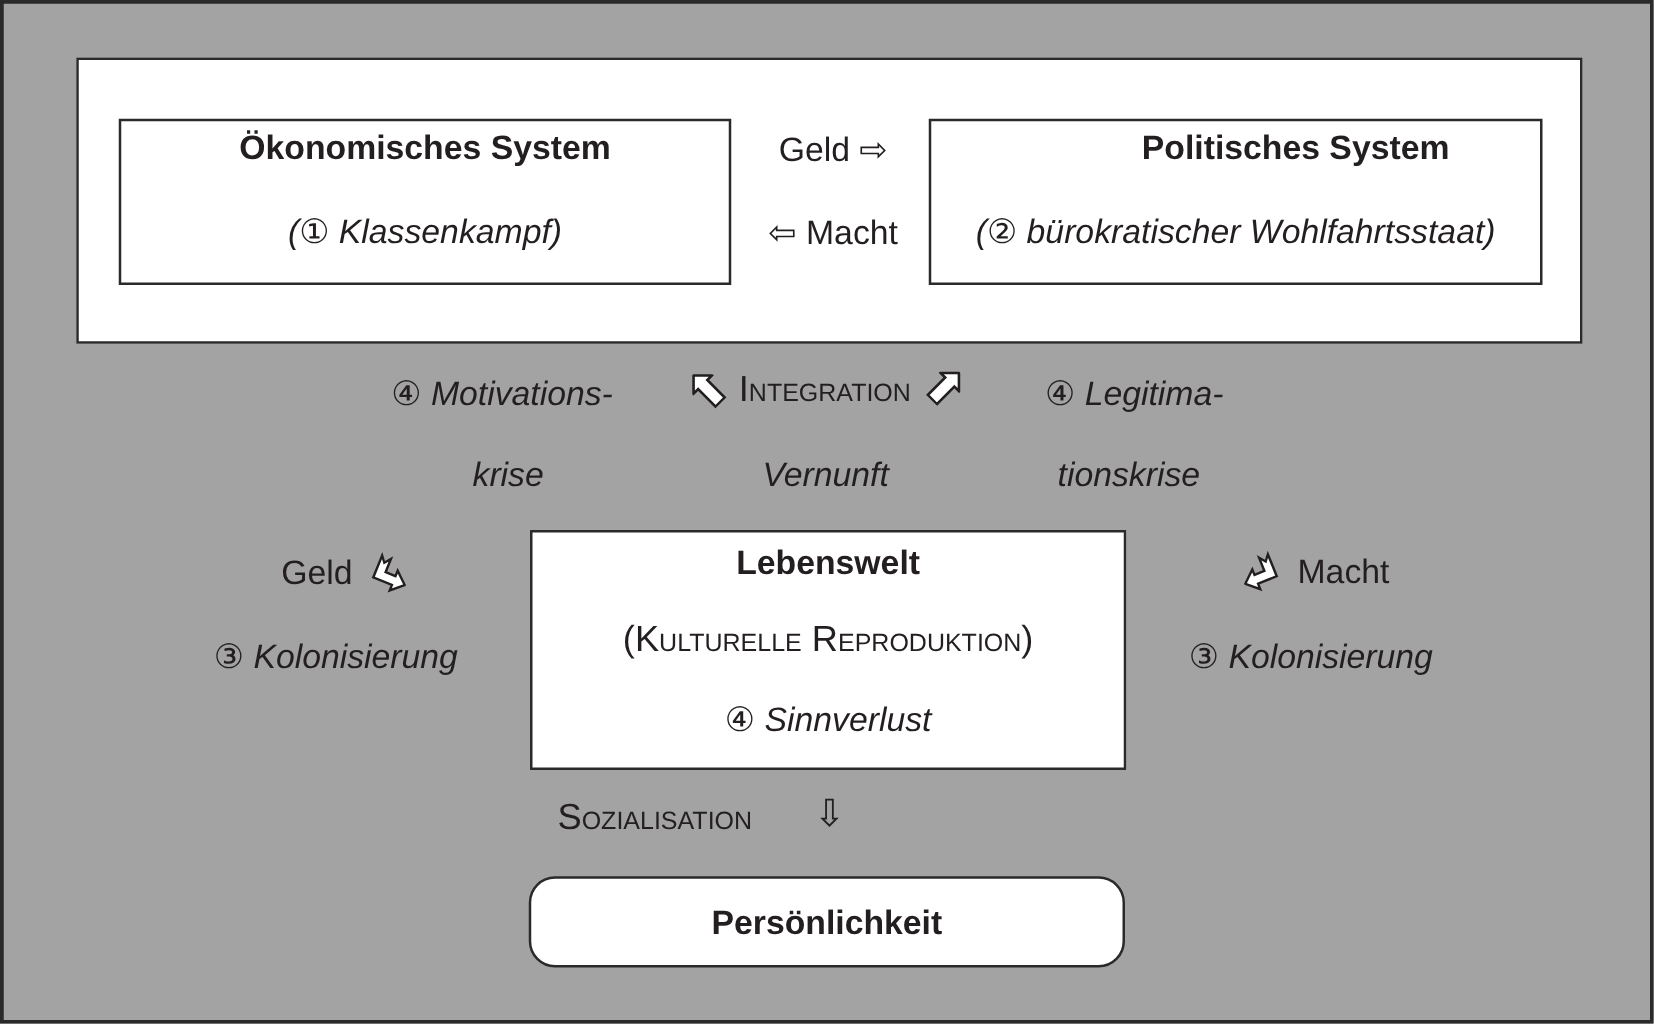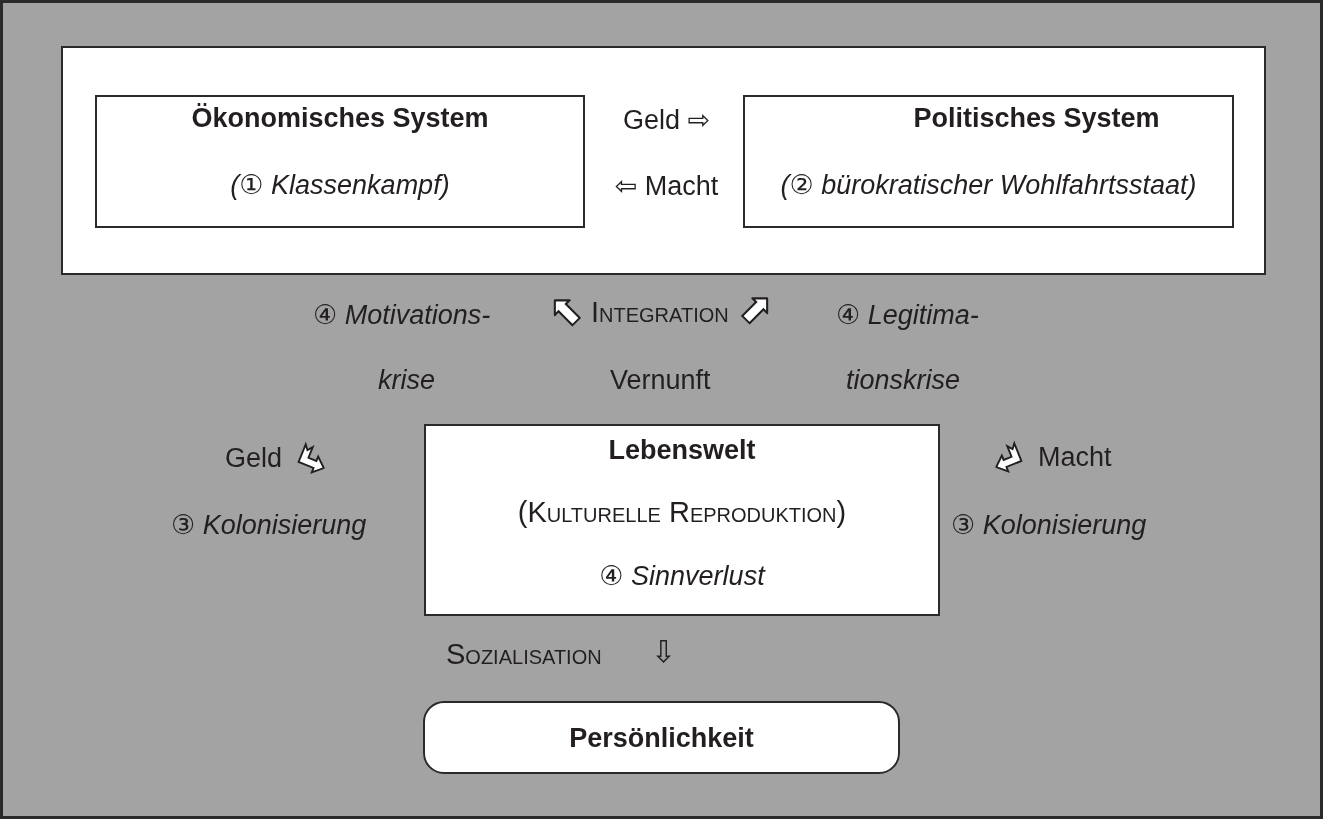--- a/index.html
+++ b/index.html
@@ -65,40 +65,40 @@
 
   <div class="abs sc" style="left:588px; top:293px;">Integration</div>
 
   <svg class="icon abs" style="left:742px; top:290px; transform:rotate(45deg);" width="23" height="32" viewBox="0 0 24 34">
     <path d="M12 1 L23 12 H17.5 V33 H6.5 V12 H1 Z" fill="#ffffff" stroke="#231f20" stroke-width="2.2" stroke-linejoin="miter"></path>
   </svg>
 
   <div class="abs t it" style="left:833px; top:296px;">④ Legitima-</div>
 
   <div class="abs t it" style="left:375px; top:361px;">krise</div>
-  <div class="abs t" style="left:607px; top:361px;">Vernunft</div>
+  <div class="abs t" style="left:607px; top:361px;font-style:italic;">Vernunft</div>
   <div class="abs t it" style="left:843px; top:361px;">tionskrise</div>
 
   <div class="abs rowflex" style="left:222px; top:438px;">
     <span class="t">Geld</span>
     <svg class="icon" style="transform:rotate(22deg); margin-top:2px;" width="36" height="32" viewBox="0 0 38 28">
       <path d="M10 1 L14 6 L18 1 L18 13 L27 13 L27 8 L37 17 L27 26 L27 21 L10 21 Z" fill="#ffffff" stroke="#231f20" stroke-width="2" stroke-linejoin="miter"></path>
     </svg>
   </div>
   <div class="abs t it" style="left:168px; top:506px;">③ Kolonisierung</div>
 
   <div class="abs rowflex" style="left:990px; top:437px;">
     <svg class="icon" style="transform:scaleX(-1) rotate(22deg); margin-top:2px;" width="36" height="32" viewBox="0 0 38 28">
       <path d="M10 1 L14 6 L18 1 L18 13 L27 13 L27 8 L37 17 L27 26 L27 21 L10 21 Z" fill="#ffffff" stroke="#231f20" stroke-width="2" stroke-linejoin="miter"></path>
     </svg>
     <span class="t">Macht</span>
   </div>
   <div class="abs t it" style="left:948px; top:506px;">③ Kolonisierung</div>
 
-  <div class="box" style="left:421px; top:421px; width:516px; height:192px;">
+  <div class="box" style="left:421px; top:421px; width:477px; height:192px;">
     <div class="line t bold" style="top:8px;">Lebenswelt</div>
     <div class="line sc" style="top:70px;">(Kulturelle Reproduktion)</div>
     <div class="line t it" style="top:134px;">④ Sinnverlust</div>
   </div>
 
   <div class="abs sc" style="left:443px; top:635px;">Sozialisation</div>
   <div class="abs t arrow-glyph" style="left:648px; top:633px; font-size:30px;">⇩</div>
 
   <div class="box" style="left:420px; top:698px; width:477px; height:73px; display:flex; align-items:center; justify-content:center;border-radius:21px;">
     <span class="t bold">Persönlichkeit</span>

